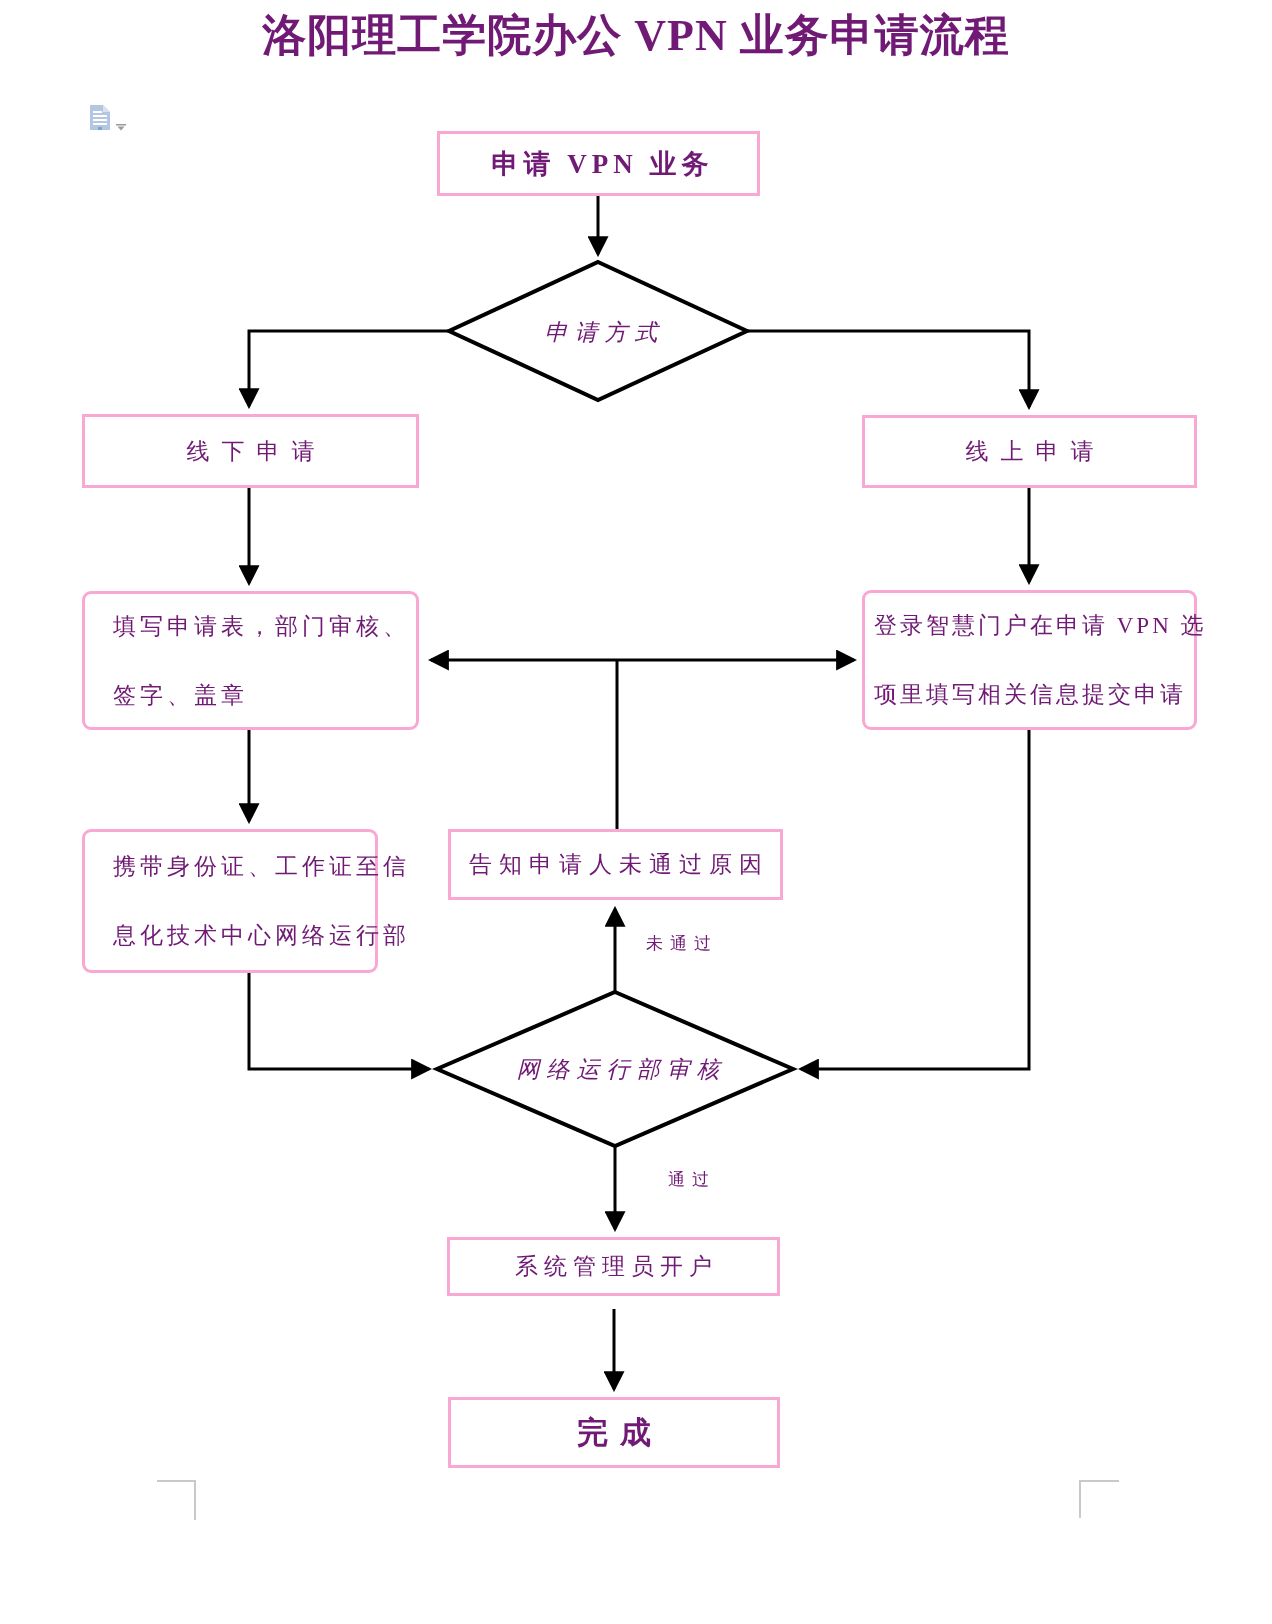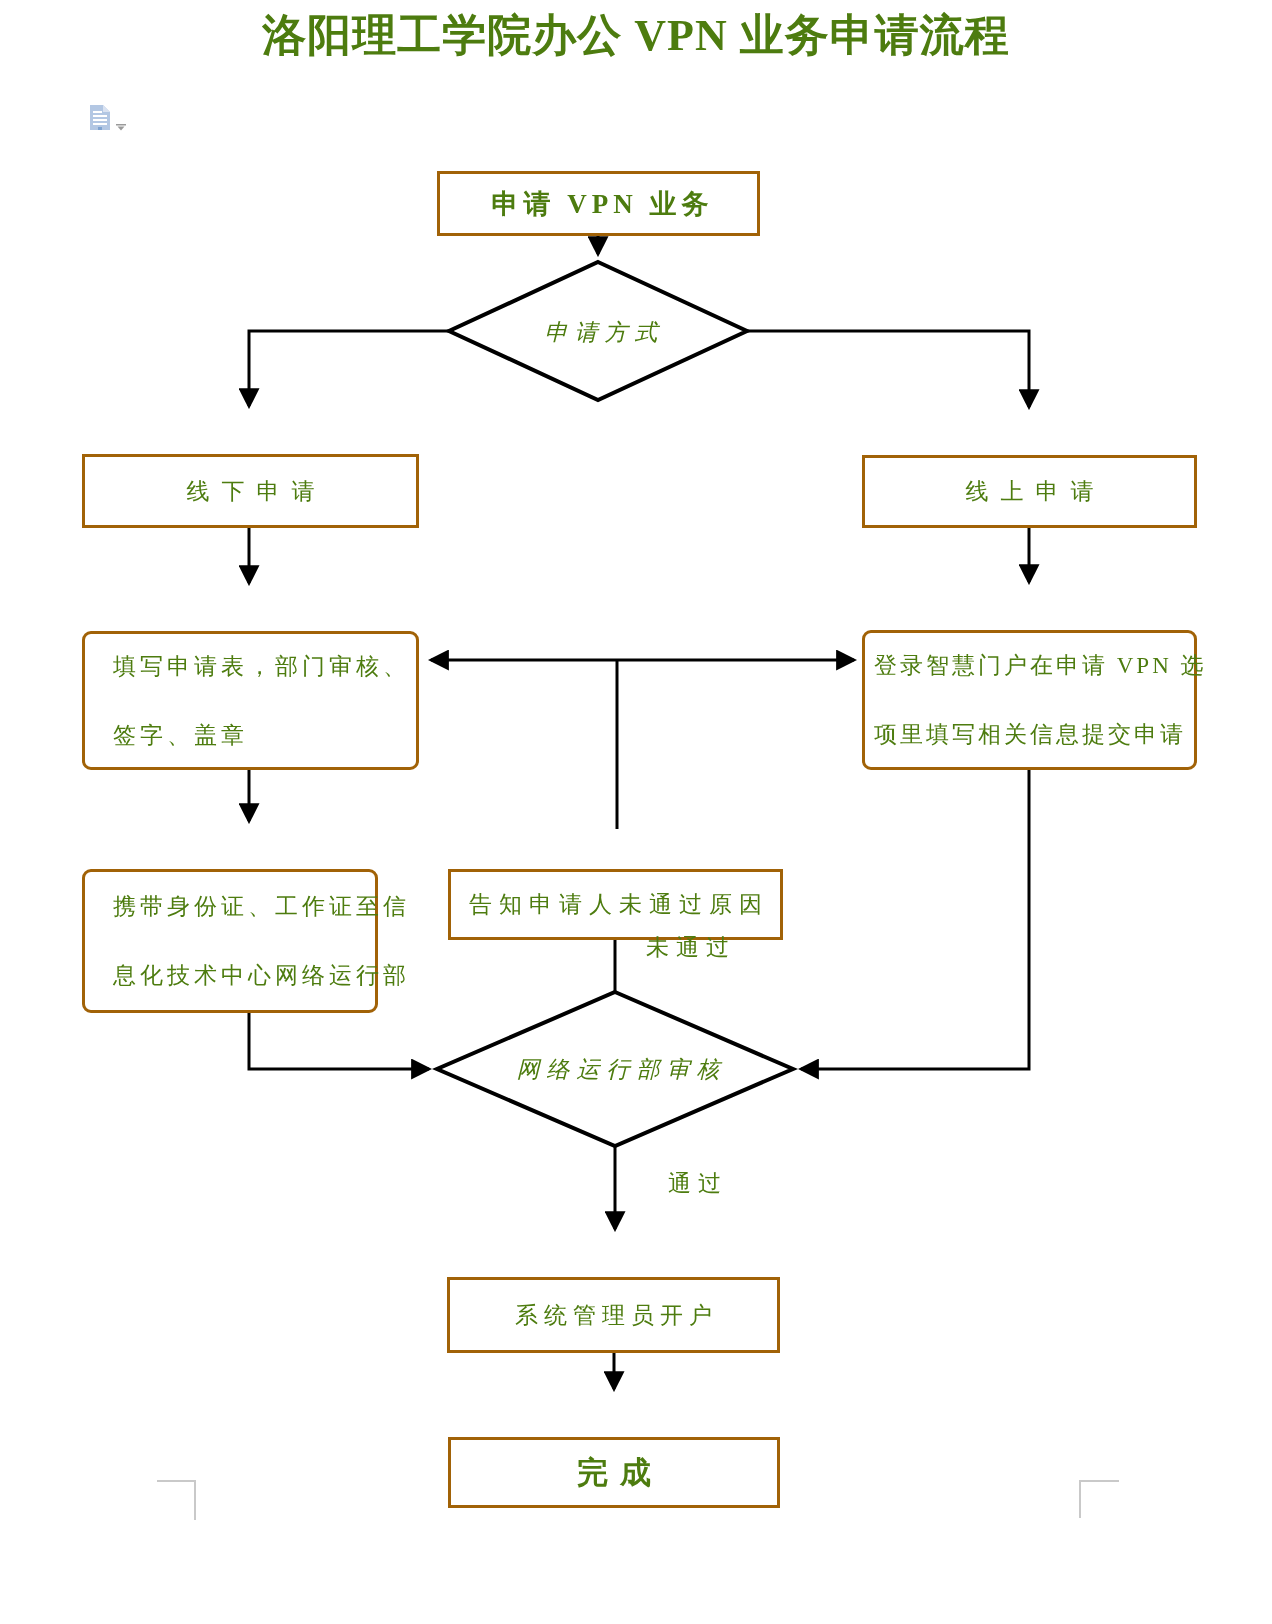--- a/index.html
+++ b/index.html
@@ -1,52 +1,52 @@
 <!DOCTYPE html>
 <html><head>
 <meta charset="utf-8">
 <style>
   html,body{margin:0;padding:0;background:#ffffff;}
   #page{
     position:relative;width:1272px;height:1624px;background:#ffffff;
-    font-family:"Liberation Serif","DejaVu Serif",serif;color:#4d7c0f;
+    font-family:"Liberation Serif","DejaVu Serif",serif;color:#701a75;
     overflow:hidden;
   }
   #title{
     position:absolute;left:0;top:6px;width:1272px;text-align:center;
     font-size:44px;font-weight:bold;letter-spacing:1px;white-space:nowrap;
   }
   svg.layer{position:absolute;left:0;top:0;width:1272px;height:1624px;}
   .node{
-    position:absolute;border:3px solid #a16207;background:#fff;box-sizing:border-box;
+    position:absolute;border:3px solid #f9a8d4;background:#fff;box-sizing:border-box;
     font-size:23px;display:flex;align-items:center;justify-content:center;
-    letter-spacing:8px;text-indent:8px;white-space:nowrap;margin-top:40px;
+    letter-spacing:8px;text-indent:8px;white-space:nowrap;
   }
   .node.bold{font-weight:bold;}
   .node.multi{
     flex-direction:column;align-items:flex-start;justify-content:center;
     letter-spacing:4px;text-indent:0;line-height:69px;border-radius:9px;
   }
   .node.multi div{white-space:nowrap;}
   #node-start{left:437px;top:131px;width:323px;height:65px;font-size:27px;letter-spacing:5px;}
   #node-offline{left:82px;top:414px;width:337px;height:74px;letter-spacing:12px;text-indent:12px;}
   #node-online{left:862px;top:415px;width:335px;height:73px;letter-spacing:12px;text-indent:12px;}
   #node-fill-form{left:82px;top:591px;width:337px;height:139px;padding-left:28px;}
   #node-portal{left:862px;top:590px;width:335px;height:140px;padding-left:9px;letter-spacing:3px;}
   #node-bring-id{left:82px;top:829px;width:296px;height:144px;padding-left:28px;}
   #node-notify{left:448px;top:829px;width:335px;height:71px;letter-spacing:7px;text-indent:7px;}
-  #node-open-account{left:447px;top:1237px;width:333px;height:76px;letter-spacing:6px;text-indent:6px;}
+  #node-open-account{left:447px;top:1237px;width:333px;height:59px;letter-spacing:6px;text-indent:6px;}
   #node-done{left:448px;top:1397px;width:332px;height:71px;font-size:31px;letter-spacing:12px;text-indent:12px;}
   .diamond-label{
     position:absolute;font-size:23px;letter-spacing:7px;text-indent:7px;
     white-space:nowrap;transform:translate(-50%,-50%);font-style:italic;
   }
   #label-method{left:601px;top:332px;}
   #label-review{left:618px;top:1069px;}
-  .edge-label{position:absolute;font-size:23px;letter-spacing:7px;white-space:nowrap;}
+  .edge-label{position:absolute;font-size:17px;letter-spacing:7px;white-space:nowrap;}
   #edge-label-fail{left:646px;top:932px;}
   #edge-label-pass{left:668px;top:1168px;}
   #anchor-icon{position:absolute;left:88px;top:103px;}
   #anchor-caret{position:absolute;left:116px;top:117px;}
 </style>
 </head>
 <body>
 
 <div id="page">
 

